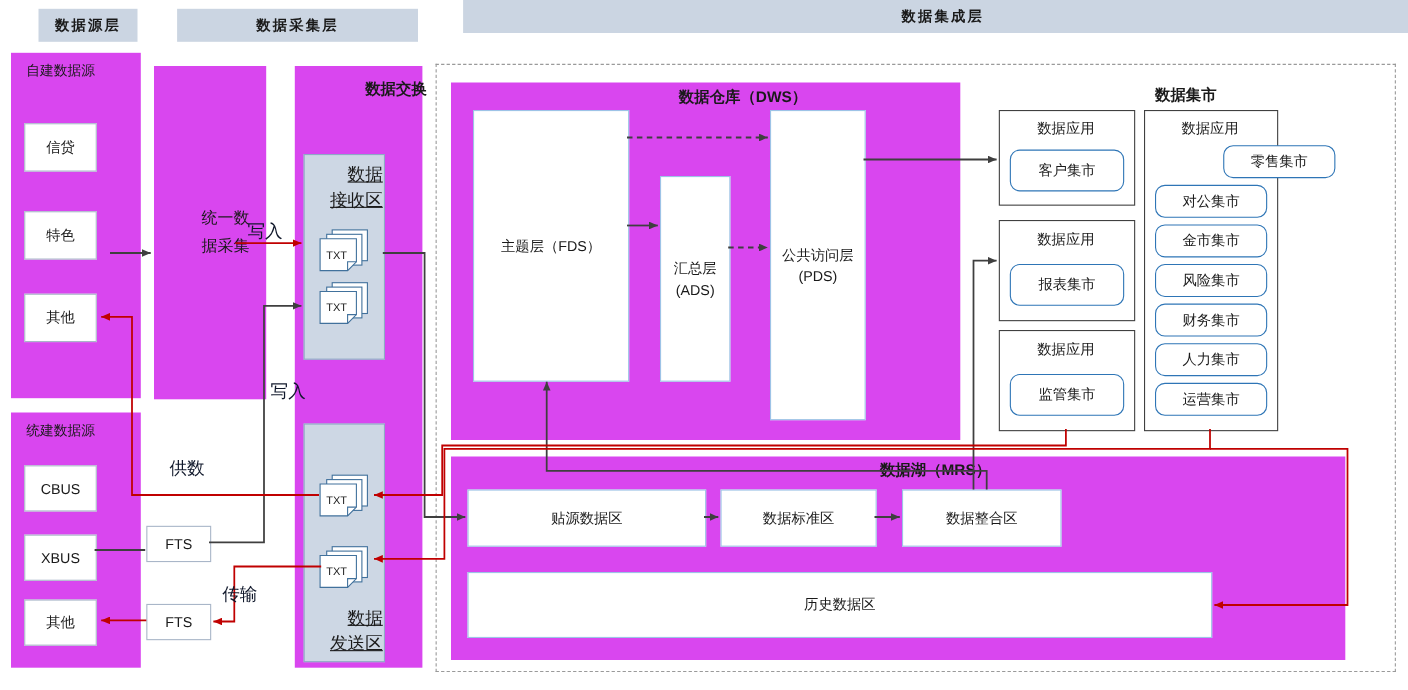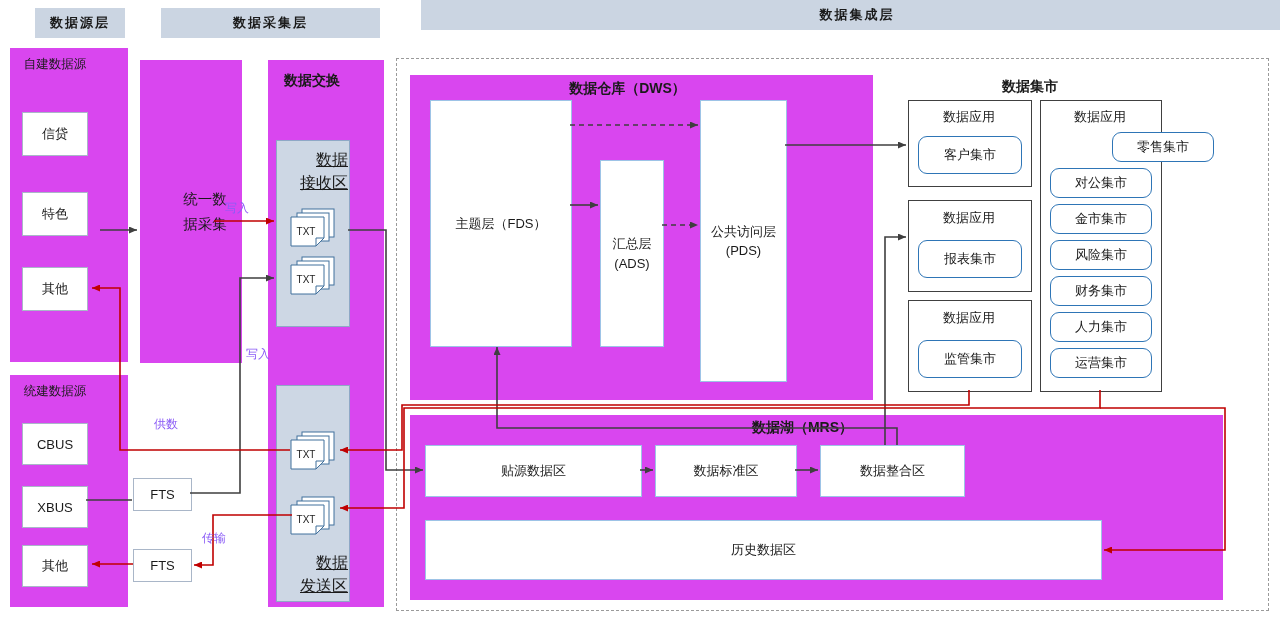--- a/index.html
+++ b/index.html
@@ -8,29 +8,29 @@
   .hdr{position:absolute;background:#cbd5e2;font-weight:bold;font-size:13px;
        display:flex;align-items:center;justify-content:center;letter-spacing:2px;margin-left:25px;}
   .dashed-box{position:absolute;border:1px dashed #9a9a9a;background:#ffffff;}
   .panel{position:absolute;background:#d946ef;padding-left:28px;}
   .zone{position:absolute;background:#cdd7e4;border:1px solid #8fa8c6;}
   .wbox{position:absolute;background:#ffffff;border:1px solid #a9b6c8;display:flex;
         align-items:center;justify-content:center;font-size:13px;text-align:center;}
   .bbox{position:absolute;background:#ffffff;border:1px solid #9dc3e6;display:flex;
         align-items:center;justify-content:center;font-size:13px;text-align:center;
         white-space:pre-line;line-height:1.5;}
-  .sec-title{position:absolute;font-weight:bold;font-size:14px;text-align:center;}
+  .sec-title{position:absolute;font-weight:bold;font-size:14px;text-align:center;padding-left:48px;}
   .grp-title{position:absolute;font-size:12.5px;text-align:center;}
   .zone-label{position:absolute;font-size:16px;text-align:right;white-space:pre-line;line-height:1.45;text-decoration:underline;}
   .mart-group{position:absolute;background:#ffffff;border:1.5px solid #404040;}
   .mart-box{position:absolute;background:#ffffff;border:1px solid #2e75b6;border-radius:9px;
             display:flex;align-items:center;justify-content:center;font-size:13px;}
   .collect-inner{display:flex;align-items:center;justify-content:center;width:100%;height:100%;}
   .collect-inner span{display:block;width:46px;font-size:14.5px;line-height:1.7;text-align:center;}
-  .red-lbl{position:absolute;color:#8b5cf6;font-size:12px;}
+  .red-lbl{position:absolute;color:#0f172a;font-size:16px;}
   .txt-icon{position:absolute;}
   .flow-svg{position:absolute;left:0;top:0;pointer-events:none;}
 </style>
 </head>
 <body>
 
 <div class="canvas">
 
   <div class="dashed-box" style="left:396px;top:58px;width:871px;height:551px"></div>
 

